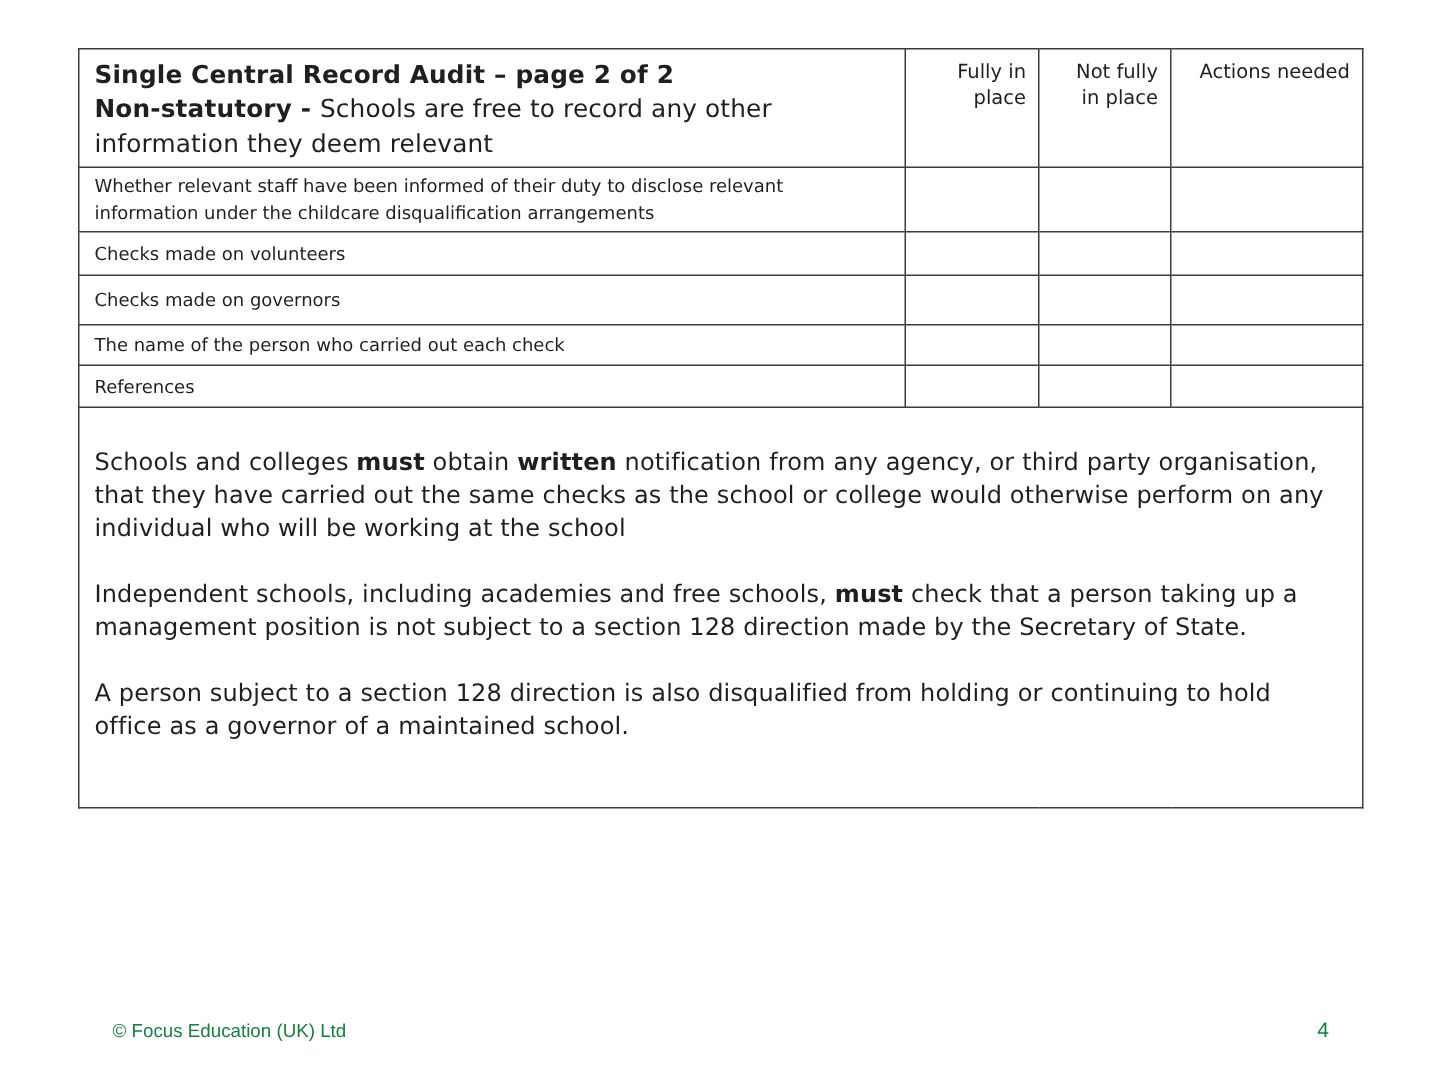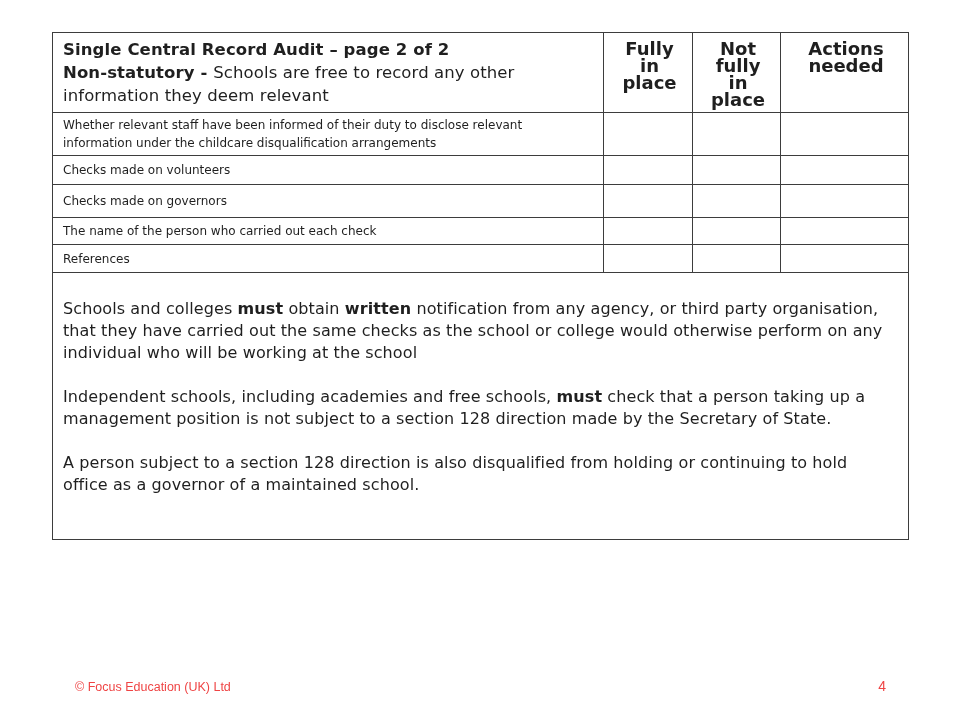--- a/index.html
+++ b/index.html
@@ -36,26 +36,26 @@
     text-align: left;
     vertical-align: top;
     padding: 5px 10px 4px 10px;
     font-size: 16.5px;
     line-height: 23px;
     font-weight: normal;
     letter-spacing: 0.1px;
     margin-left: 28px;
   }
   th.col-head {
-    text-align: center;
+    text-align: right;
     vertical-align: top;
     padding: 7px 8px 4px 11px;
-    font-size: 18px;
+    font-size: 13px;
     line-height: 17px;
-    font-weight: bold;
+    font-weight: normal;
   }
   tr.header-row { height: 78px; }
 
   td.desc {
     vertical-align: middle;
     padding: 3px 10px;
     font-size: 12px;
     line-height: 18px;
   }
   td.blank { background: #ffffff; }
@@ -80,21 +80,21 @@
   .footer {
     position: absolute;
     left: 75px;
     right: 74px;
     top: 678px;
     display: flex;
     justify-content: space-between;
     align-items: baseline;
     font-family: "Liberation Sans", sans-serif;
     font-size: 12.5px;
-    color: #ef4444;
+    color: #15803d;
   }
   .footer .page-num { font-size: 14px; }
 </style>
 </head>
 <body>
 
 <div class="slide">
 
   <table class="audit-table">
     <colgroup>

